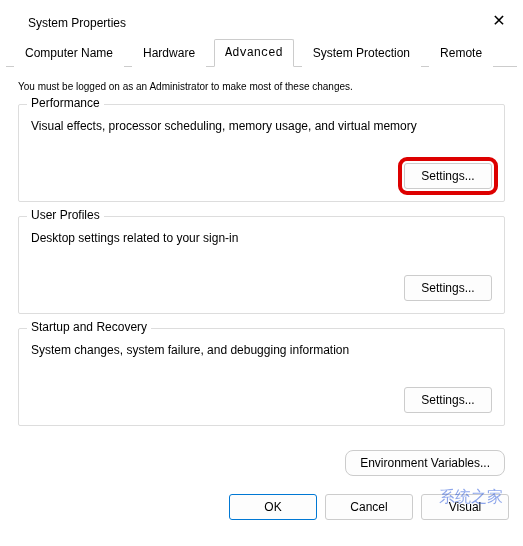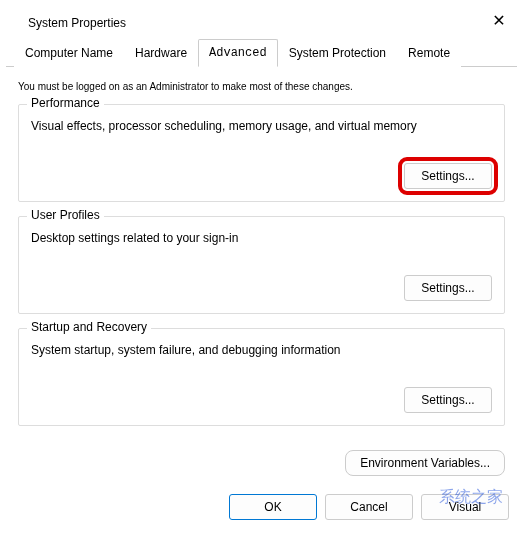--- a/index.html
+++ b/index.html
@@ -24,20 +24,21 @@
       cursor: pointer;
       width: 24px;
       text-align: center;
     }
     .tabs {
       display: flex;
       padding: 0 8px;
       border-bottom: 1px solid #ccc;
       margin: 4px 6px 0 6px;
       position: relative;
+      gap: 8px;
     }
     .tab {
       padding: 6px 10px;
       font-size: 12px;
       cursor: pointer;
       border: 1px solid transparent;
       border-bottom: none;
       position: relative;
       bottom: -1px;
       background: #fff;
@@ -164,21 +165,21 @@
   <div class="groupbox">
     <div class="groupbox-title">User Profiles</div>
     <div class="groupbox-desc">Desktop settings related to your sign-in</div>
     <div class="groupbox-actions">
       <button class="btn">Settings...</button>
     </div>
   </div>
 
   <div class="groupbox">
     <div class="groupbox-title">Startup and Recovery</div>
-    <div class="groupbox-desc">System startup, system failure, and debugging information</div>
+    <div class="groupbox-desc">System changes, system failure, and debugging information</div>
     <div class="groupbox-actions">
       <button class="btn">Settings...</button>
     </div>
   </div>
 </div>
 
 <div class="bottom-row">
   <button class="env-btn">Environment Variables...</button>
 </div>
 

